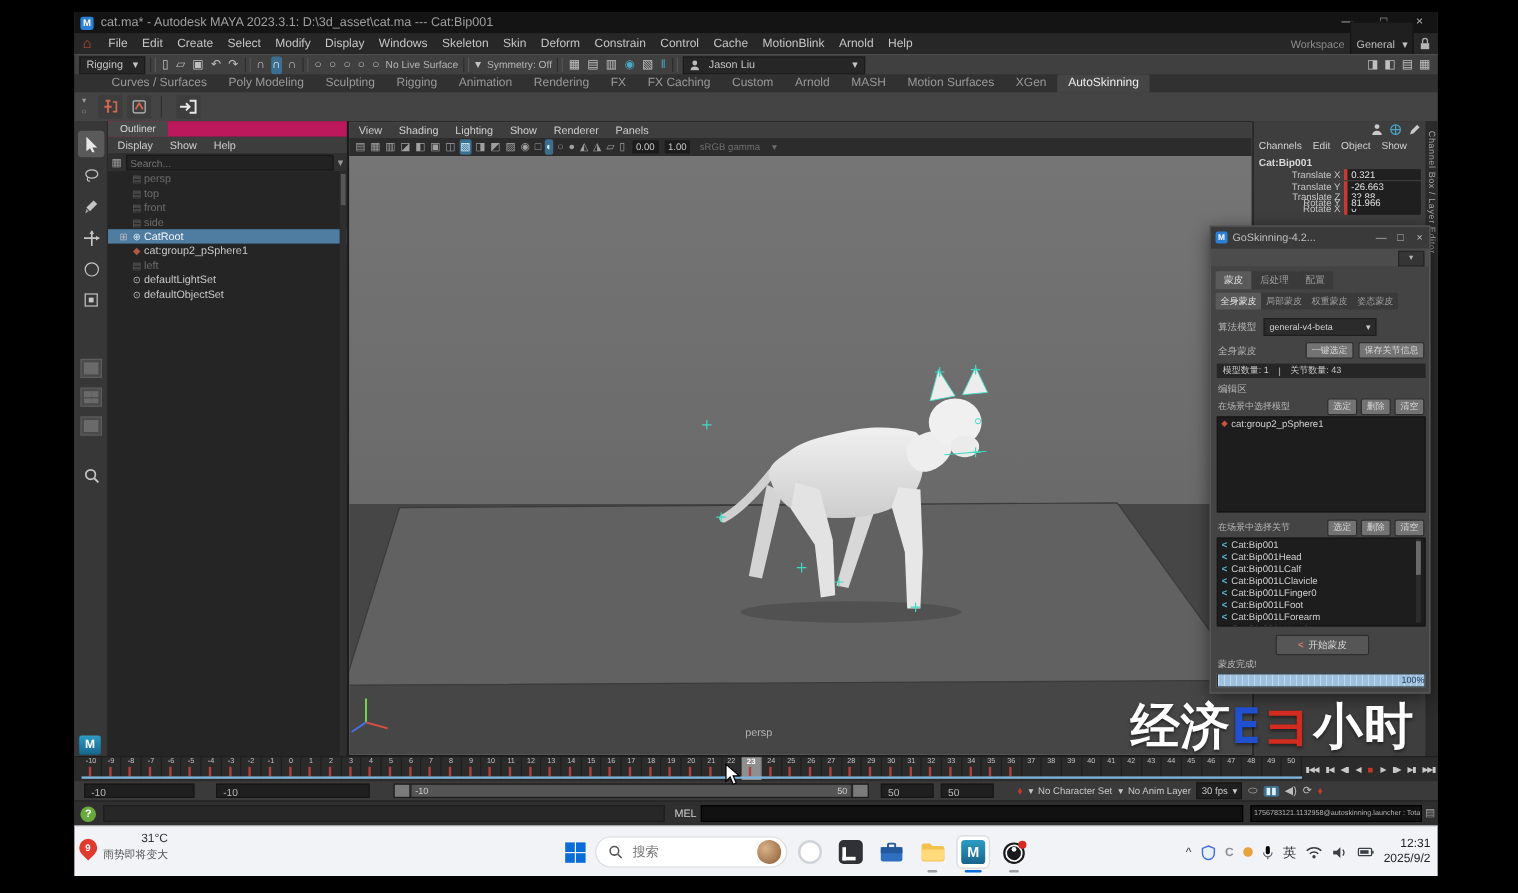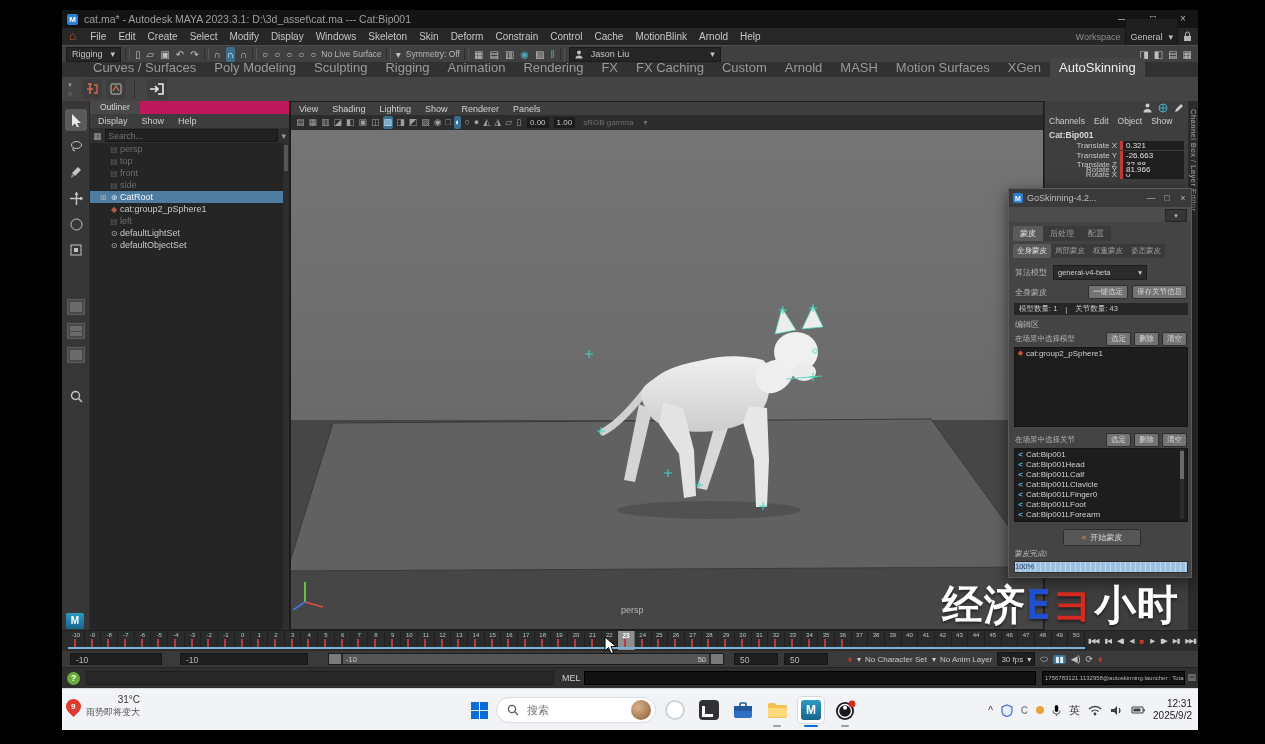--- a/index.html
+++ b/index.html
@@ -32,21 +32,21 @@
   .sl-box{background:#262626;border:1px solid #1b1b1b;color:#c5c5c5;font-size:9px;height:13px;
       line-height:13px;padding:0 5px;display:flex;align-items:center;gap:8px;}
   .sl-ico{color:#c0c0c0;font-size:10px;line-height:15px;padding:0 1px;}
   .sl-ico.on{background:#3c6e8f;border-radius:2px;color:#e8f4fb;}
   .sl-ico.teal{color:#49a7c4;}
   .sl-text{font-size:8.5px;color:#b5b5b5;white-space:nowrap;}
   .sl-right{margin-left:auto;display:flex;gap:3px;padding-right:5px;}
 
   
   #shelftabs{left:0;top:52px;width:1136px;height:15px;background:#313131;display:flex;align-items:flex-end;padding-left:22px;box-sizing:border-box;}
-  #shelftabs .stab{font-size:13px;color:#9a9a9a;padding:2px 9px;white-space:nowrap;}
+  #shelftabs .stab{font-size:10px;color:#9a9a9a;padding:2px 9px;white-space:nowrap;}
   #shelftabs .stab.active{color:#efefef;background:#454545;border-radius:2px 2px 0 0;}
   #shelfrow{left:0;top:67px;width:1136px;height:24px;background:#444;display:flex;align-items:center;}
   #shelf-mini{width:16px;display:flex;flex-direction:column;align-items:center;color:#9a9a9a;font-size:7px;line-height:9px;}
   .shelf-tile{width:20px;height:20px;margin-left:4px;background:#3d3d3d;border-radius:2px;display:flex;align-items:center;justify-content:center;}
   .shelf-sep{width:1px;height:18px;background:#2e2e2e;margin:0 8px;}
 
   
   #main{left:0;top:91px;width:1136px;height:529px;background:#333;}
   
   #toolbox{left:0;top:0;width:28px;height:529px;background:#373737;border-right:1px solid #2a2a2a;box-sizing:border-box;}
@@ -141,21 +141,21 @@
   .gs-item .bone-ico{color:#5ab7d8;font-size:8px;width:11px;text-align:center;font-weight:bold;}
   #gs-jointscroll{position:absolute;right:1px;top:1px;width:4px;height:70px;background:#2c2c2c;}
   #gs-jointscroll .thumb{position:absolute;left:0;top:2px;width:4px;height:28px;background:#6a6a6a;}
   #gs-start{position:absolute;left:54px;top:340px;width:76px;height:15px;background:#565656;border:1px solid #2d2d2d;
       border-radius:2px;display:flex;align-items:center;justify-content:center;gap:4px;font-size:8px;color:#ddd;}
   #gs-start .lt{color:#d87c66;font-weight:bold;}
   #gs-done{position:absolute;left:6px;top:360px;font-size:7.5px;color:#bdbdbd;}
   #gs-progress{position:absolute;left:5px;top:372px;width:174px;height:12px;background:#9fc1e0;border:1px solid #2d2d2d;
       box-sizing:border-box;
       background-image:repeating-linear-gradient(90deg,rgba(255,255,255,.35) 0 1px,rgba(0,0,0,0) 1px 5px);}
-  #gs-progress span{display:block;text-align:left;font-size:7.5px;color:#1d3а5a;color:#1d3a5a;line-height:10px;}
+  #gs-progress span{display:block;text-align:right;font-size:7.5px;color:#1d3а5a;color:#1d3a5a;line-height:10px;}
 
   
   #timeline{left:0;top:620px;width:1136px;height:20px;background:#2b2b2b;border-top:1px solid #1f1f1f;box-sizing:border-box;}
   #ticks{position:absolute;left:6px;top:0;width:1017px;height:19px;display:flex;}
   .frame{position:relative;flex:1;border-right:1px solid rgba(0,0,0,.28);}
   .frame .fnum{position:absolute;top:1px;left:0;right:0;text-align:center;font-size:6px;color:#c2c2c2;}
   .frame.key::before{content:"";position:absolute;left:38%;top:8px;bottom:3px;width:2px;background:#b0413e;}
   .frame.current{background:#8f8f8f;}
   .frame.current .fnum{color:#fff;font-weight:bold;font-size:6.5px;}
   #cacheline{position:absolute;left:6px;bottom:1px;width:1017px;height:2px;background:#7fb2d9;}

